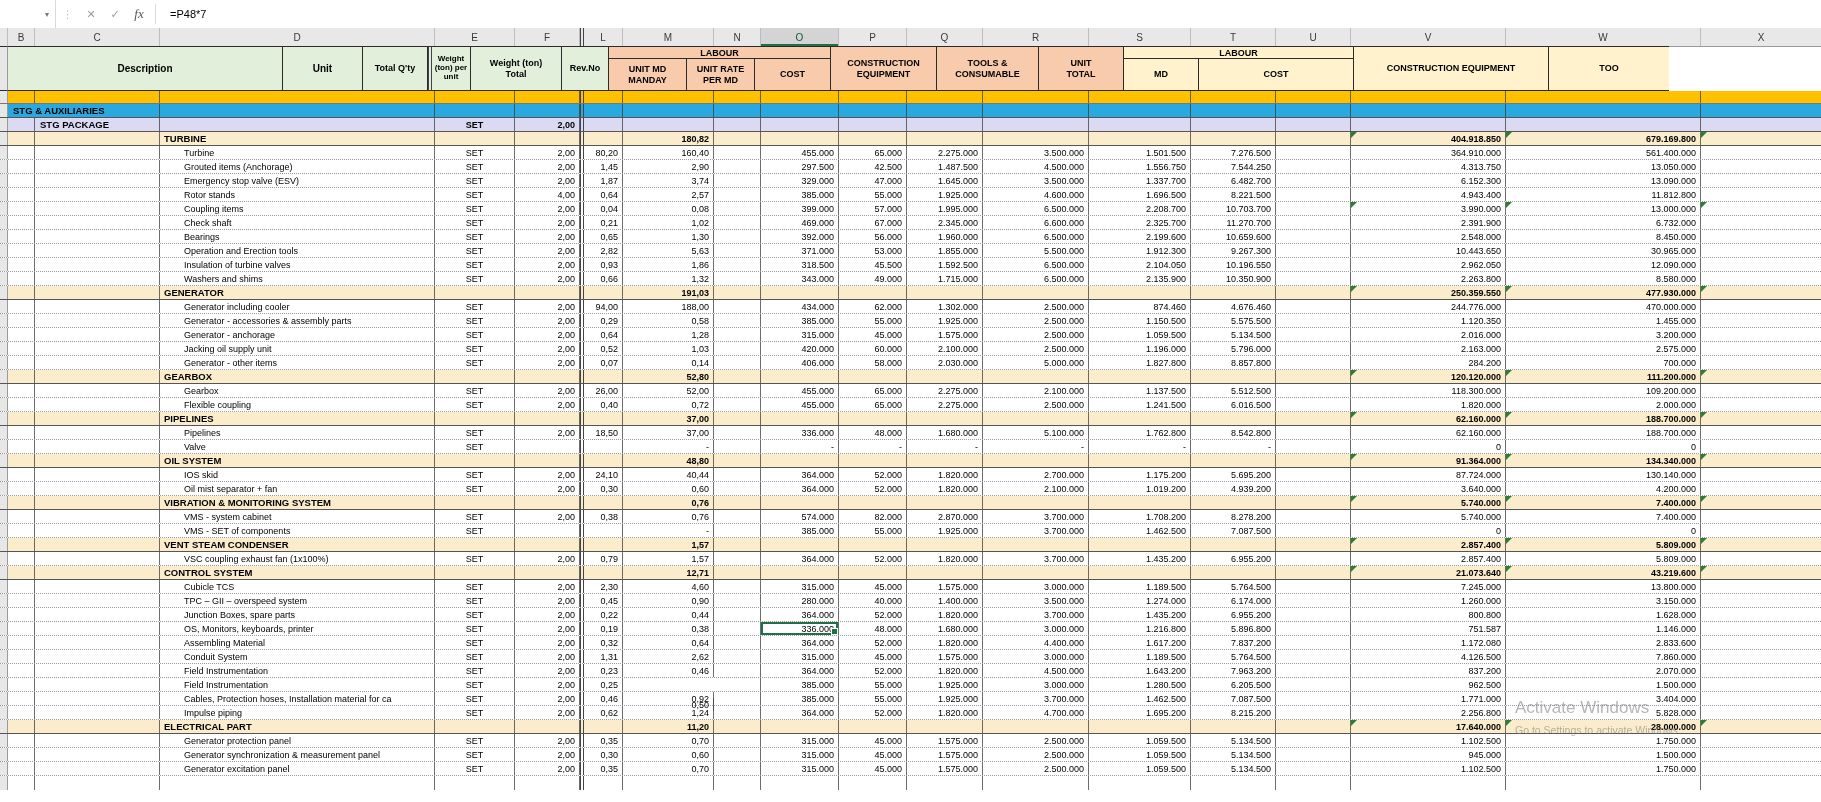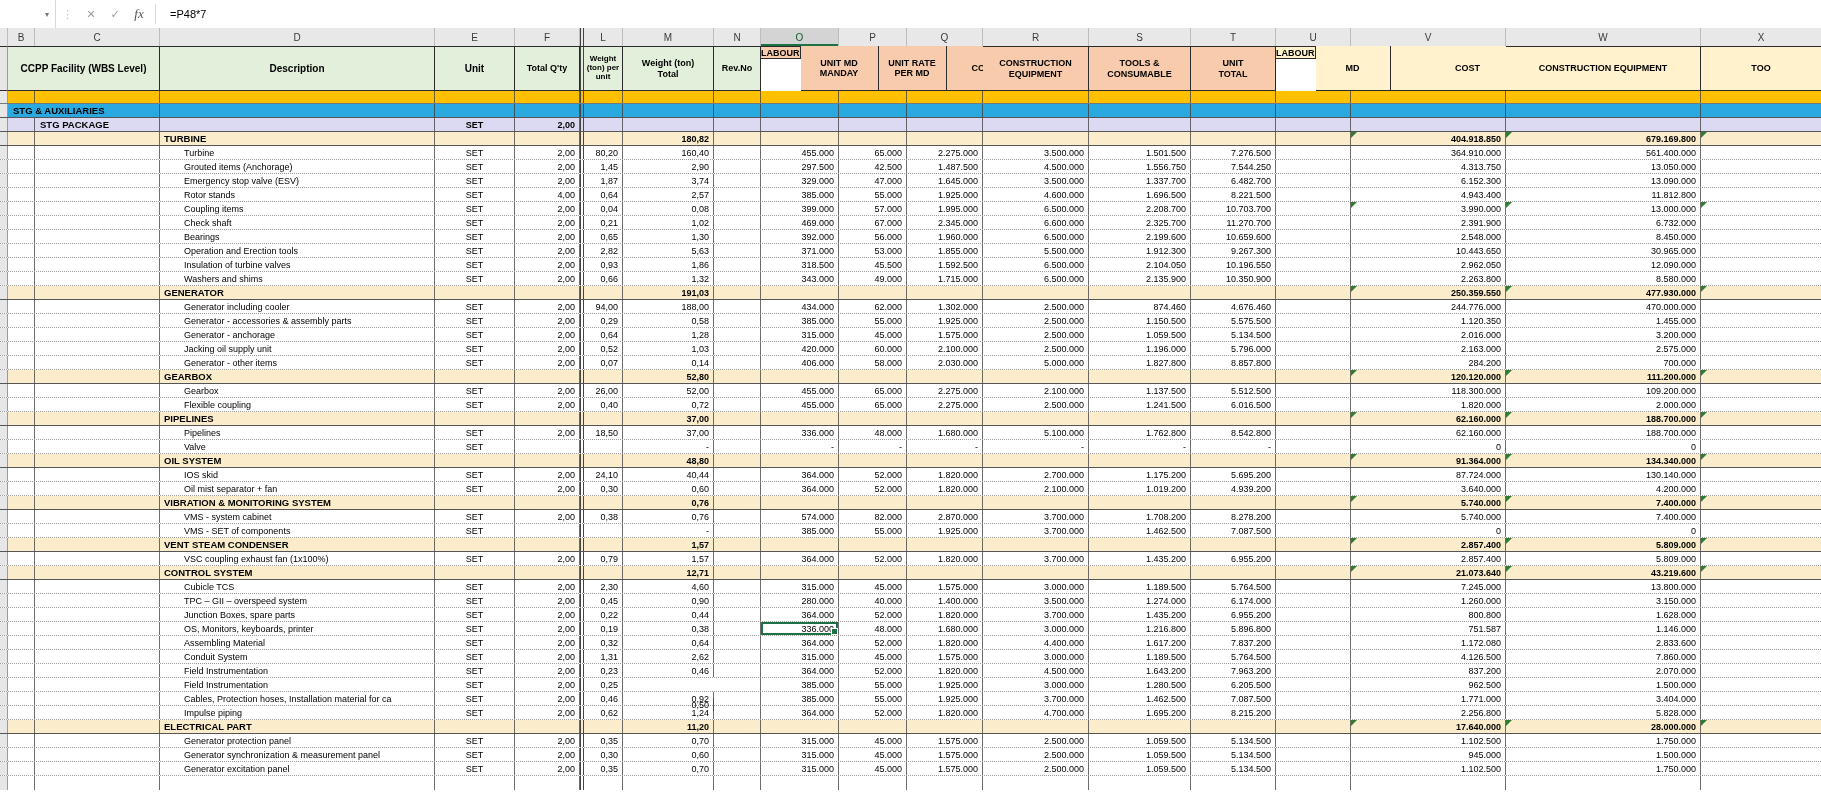--- a/index.html
+++ b/index.html
@@ -22,21 +22,21 @@
     align-items:center;justify-content:center;font-size:10px;color:#3a3a3a;}
   .colL.sel{background:#D4D4D4;box-shadow:inset 0 -2px 0 #1E7145;color:#0e5c33;}
   
   #hdr{position:absolute;left:0;top:46px;width:1821px;height:45px;display:flex;}
   .h{box-sizing:border-box;border-right:1px solid #2b2b2b;border-top:1px solid #2b2b2b;border-bottom:1px solid #2b2b2b;
      display:flex;align-items:center;justify-content:center;text-align:center;
      font-weight:bold;font-size:9px;line-height:1.12;white-space:normal;overflow:hidden;}
   .hg{background:#E2EFDA;}
   .ho{background:#F8CBAD;}
   .hy{background:#FFF2CC;}
-  .grp{display:flex;flex-direction:row;box-sizing:border-box;justify-content:space-between;}
+  .grp{display:flex;flex-direction:column;box-sizing:border-box;justify-content:space-between;}
   .grp .band{box-sizing:border-box;height:13px;border-bottom:1px solid #2b2b2b;border-right:1px solid #2b2b2b;border-top:1px solid #2b2b2b;
      display:flex;align-items:center;justify-content:center;font-weight:bold;font-size:9px;}
   .grp .subrow{display:flex;flex:1;}
   .grp .subrow .h{border-top:none;}
   
   #grid{position:absolute;left:0;top:91px;width:1821px;}
   .grow{display:flex;box-sizing:border-box;height:14px;background:#fff;border-bottom:1px dotted #9b9b9b;}
   .grow.orange{background:#FFC000;height:13px;border-bottom:1px solid #777;}
   .grow.blue{background:#2AA9E0;border-bottom:1px solid #555;}
   .grow.lav{background:#DCDAF2;border-bottom:1px solid #555;}
@@ -103,21 +103,20 @@
       <div class="colL" style="width: 102px;">S</div>
       <div class="colL" style="width: 85px;">T</div>
       <div class="colL" style="width: 75px;">U</div>
       <div class="colL" style="width: 155px;">V</div>
       <div class="colL" style="width: 195px;">W</div>
       <div class="colL" style="width: 120px; border-right: none;">X</div>
     </div>
 
   <div id="hdr">
     <div class="h" style="width:8px;background:#E7E7E7;border-right:1px solid #9a9a9a;"></div>
-    <div class="h hg" style="width:152px;font-size:10px;">CCPP Facility (WBS Level)</div>
     <div class="h hg" style="width:275px;font-size:10px;">Description</div>
     <div class="h hg" style="width:80px;font-size:10px;">Unit</div>
     <div class="h hg" style="width:65px;padding:0 10px;">Total Q'ty</div>
     <div class="h hg c-hid" style="width:4px;"></div>
     <div class="h hg" style="width:39px;font-size:8px;">Weight (ton) per unit</div>
     <div class="h hg" style="width:91px;padding:0 14px;">Weight (ton) Total</div>
     <div class="h hg" style="width:47px;word-break:break-all;padding:0 4px;">Rev.No</div>
     <div class="grp" style="width:222px;">
       <div class="band ho">LABOUR</div>
       <div class="subrow">
@@ -1235,15 +1234,19 @@
         <div class="cell c-r" style="width: 106px;"></div>
         <div class="cell c-s" style="width: 102px;"></div>
         <div class="cell c-t" style="width: 85px;"></div>
         <div class="cell c-u" style="width: 75px;"></div>
         <div class="cell c-v" style="width: 155px;"></div>
         <div class="cell c-w" style="width: 195px;"></div>
         <div class="cell c-x" style="width: 120px; border-right: none;"></div>
       </div>
     </div>
 
+  <div id="watermark">
+    <div id="wm1">Activate Windows</div>
+    <div id="wm2">Go to Settings to activate Windows</div>
+  </div>
 
 
 </div>
 
 </body></html>

